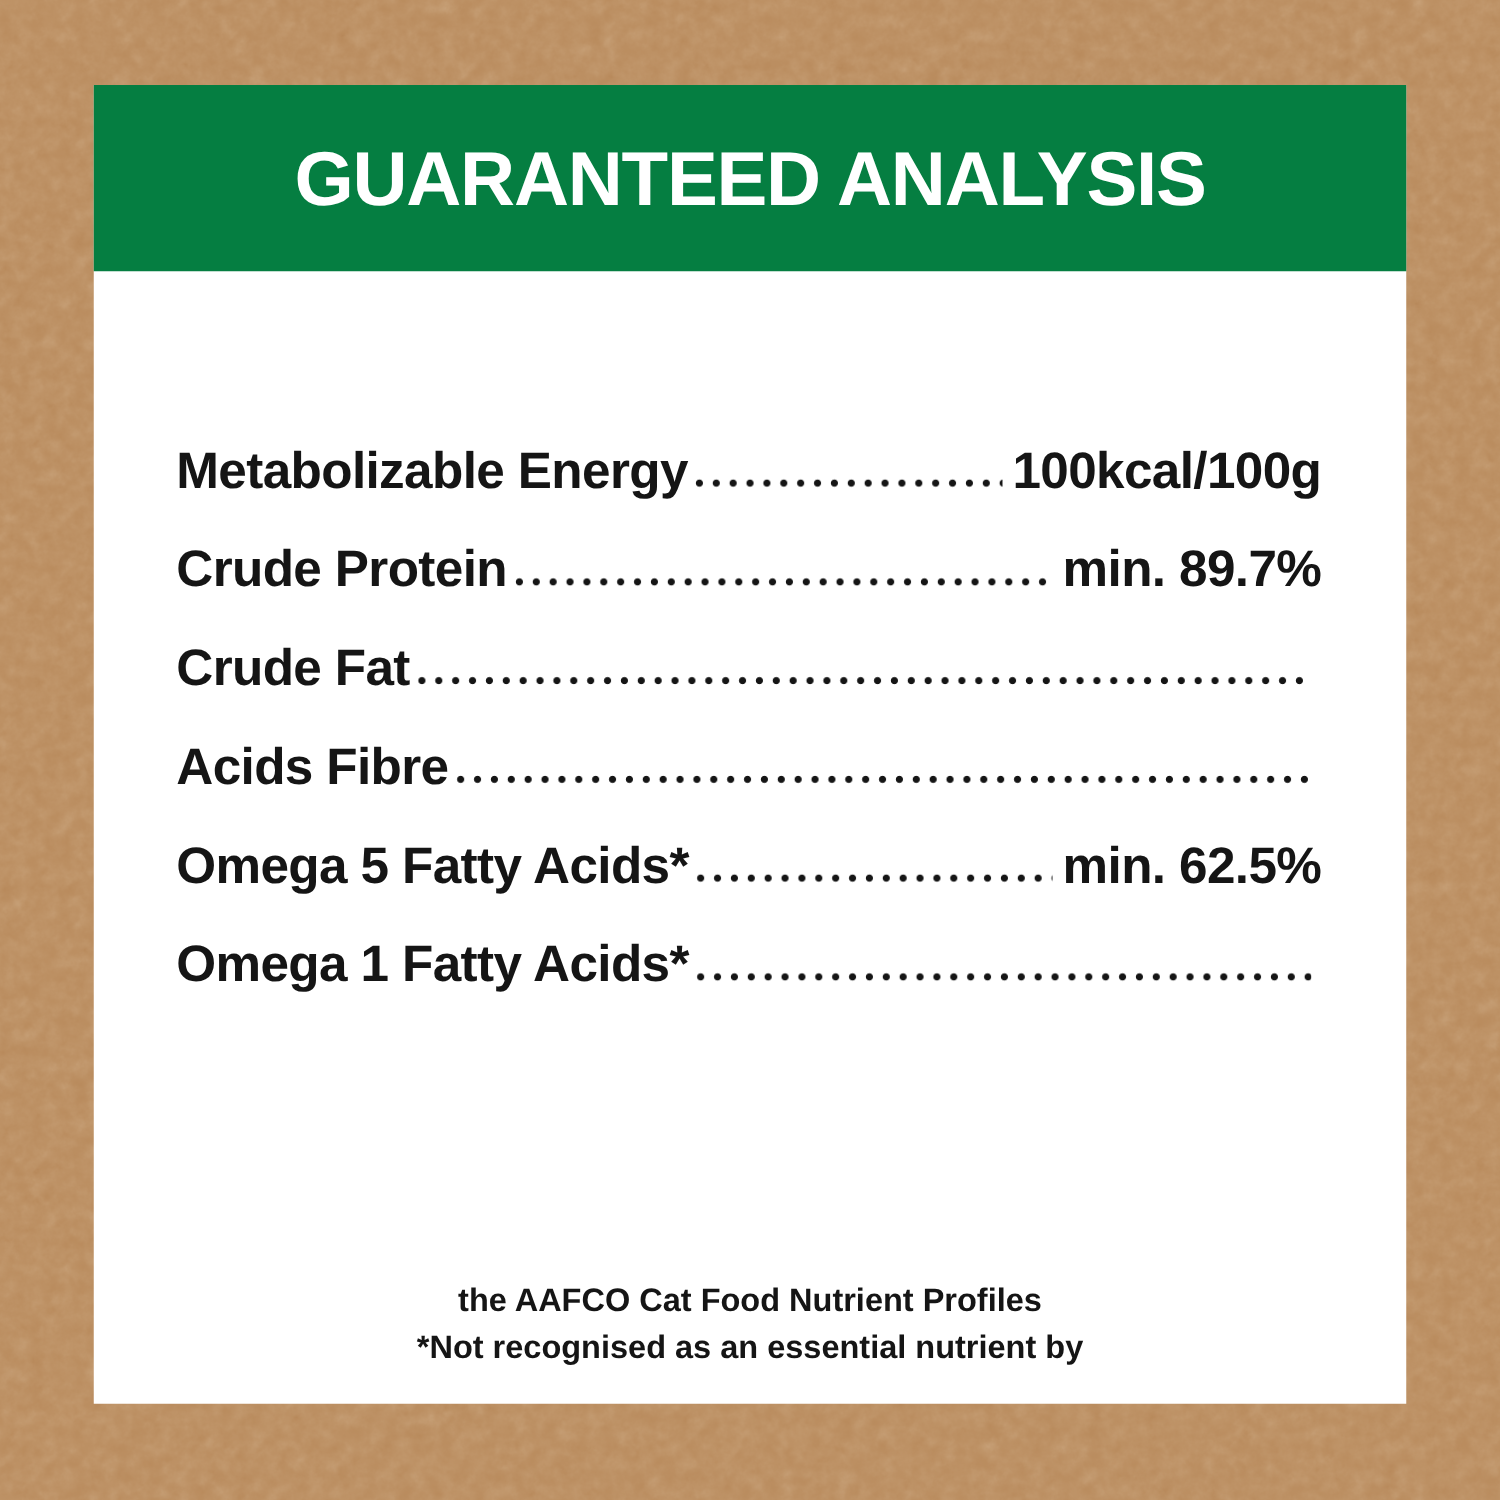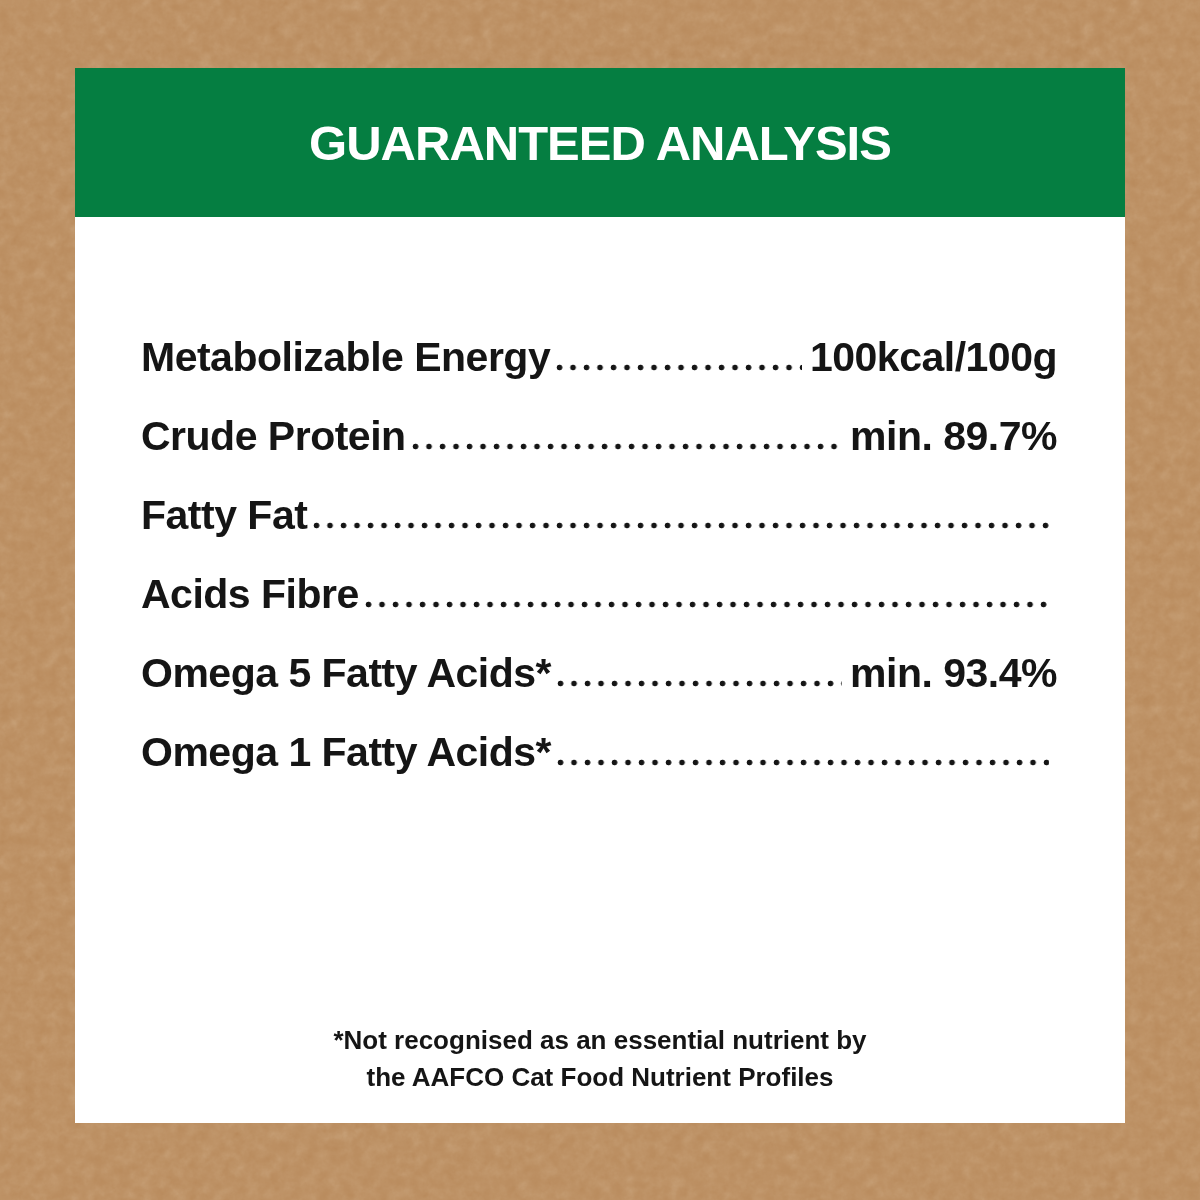--- a/index.html
+++ b/index.html
@@ -35,21 +35,21 @@
   .band {
     height: 149px;
     background: var(--band_green, #057e41);
     display: flex;
     align-items: center;
     justify-content: center;
   }
   .band h1 {
     margin: 0;
     color: #ffffff;
-    font-size: 49px;
+    font-size: 61px;
     font-weight: bold;
     letter-spacing: -1px;
     white-space: nowrap;
   }
   .rows {
     margin-top: 117px;
     padding: 0 68px 0 66px;
   }
   .row {
     display: flex;
@@ -57,20 +57,21 @@
     height: 41px;
     margin-bottom: 38px;
     color: var(--ink, #151515);
   }
   .row .label,
   .row .value {
     font-size: 41px;
     font-weight: bold;
     white-space: nowrap;
     letter-spacing: -0.5px;
+    margin-top: 19px;
   }
   .row .dots {
     flex: 1;
     height: 7px;
     margin: 0 8px 2px 6px;
     background-image: radial-gradient(circle at 3.5px 3.5px, var(--ink, #151515) 2.5px, transparent 3.2px);
     background-size: 13.5px 7px;
     background-repeat: repeat-x;
     background-position: left bottom;
   }
@@ -113,41 +114,41 @@
         <span class="value">100kcal/100g</span>
       </div>
 
       <div class="row">
         <span class="label">Crude Protein</span>
         <span class="dots"></span>
         <span class="value">min. 89.7%</span>
       </div>
 
       <div class="row">
-        <span class="label">Fatty Fat</span>
+        <span class="label">Crude Fat</span>
         <span class="dots"></span>
       </div>
 
       <div class="row">
         <span class="label">Acids Fibre</span>
         <span class="dots"></span>
       </div>
 
       <div class="row">
         <span class="label">Omega 5 Fatty Acids*</span>
         <span class="dots"></span>
-        <span class="value">min. 93.4%</span>
+        <span class="value">min. 62.5%</span>
       </div>
 
       <div class="row">
         <span class="label">Omega 1 Fatty Acids*</span>
         <span class="dots"></span>
       </div>
 
     </div>
 
     <div class="footnote">
+      <div>the AAFCO Cat Food Nutrient Profiles</div>
       <div>*Not recognised as an essential nutrient by</div>
-      <div>the AAFCO Cat Food Nutrient Profiles</div>
     </div>
 
   </div>
 </div>
 
 </body></html>

